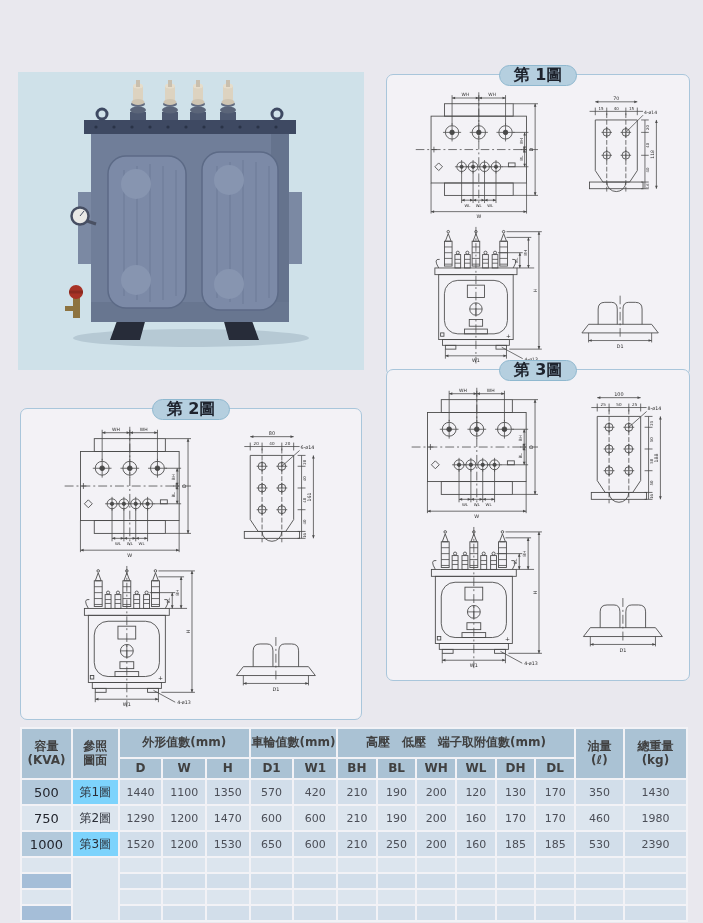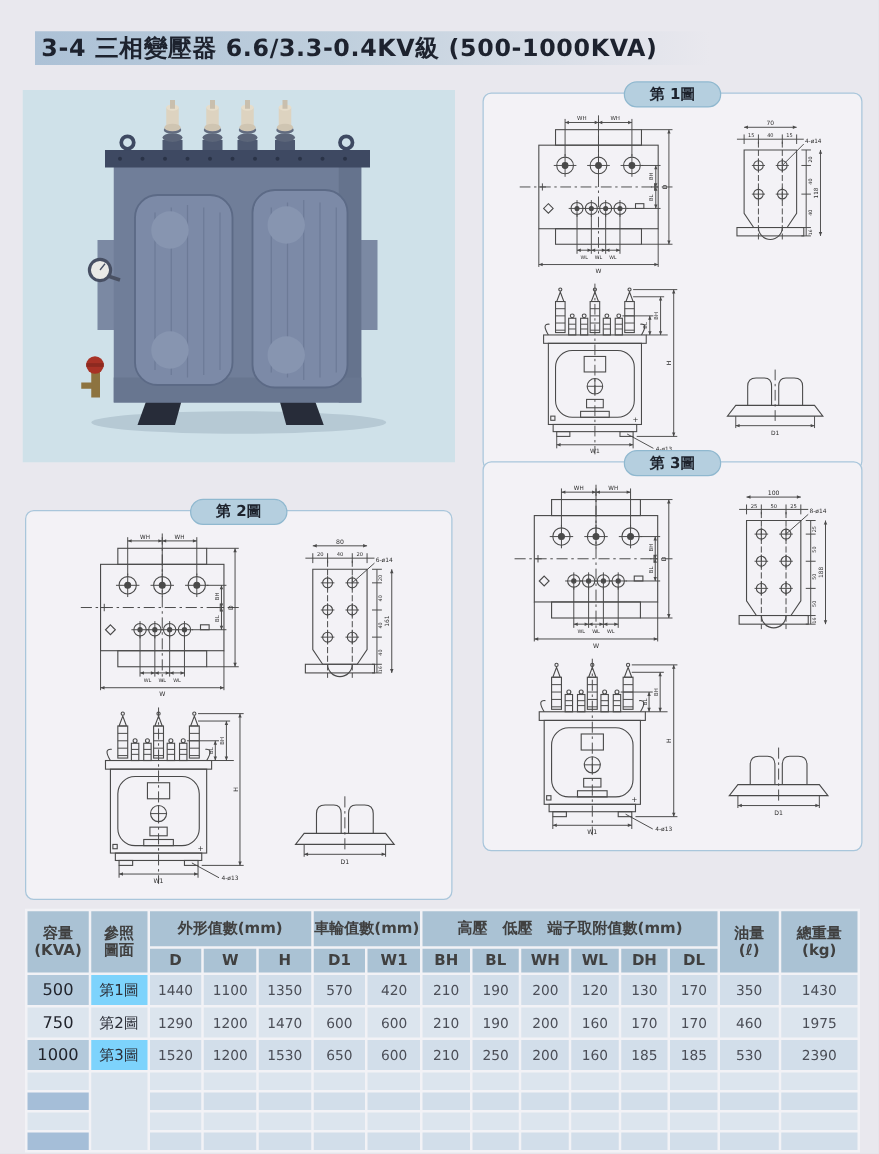--- a/index.html
+++ b/index.html
@@ -13,21 +13,21 @@
   }
   .photo-panel{position:absolute;left:18px;top:72px;width:346px;height:298px;}
   .photo-panel svg{display:block;width:100%;height:100%;}
   .diagram-panel{position:absolute;background:#f3f2f6;border:1px solid #a9c6db;border-radius:7px;}
   #p1{left:386px;top:74px;width:302px;height:300px;}
   #p2{left:20px;top:390px;width:340px;height:310px;margin-top:18px;}
   #p3{left:386px;top:369px;width:302px;height:310px;}
   .pill{
     position:absolute;top:-10px;left:50%;transform:translateX(-50%);
     width:76px;height:19px;background:#b5cfdf;border:1px solid #8fb8cf;border-radius:11px;
-    text-align:center;font-size:12px;line-height:18px;color:#1e232d;z-index:2;font-weight:bold;
+    text-align:center;font-size:16px;line-height:18px;color:#1e232d;z-index:2;font-weight:bold;
   }
   .diagram-svg{position:absolute;left:0;top:2px;width:100%;height:calc(100% - 4px);}
   .spec-table-wrap{position:absolute;left:20px;top:727px;width:668px;}
   table.spec{width:100%;border-collapse:separate;border-spacing:2px;background:#f2f2f6;table-layout:fixed;}
   table.spec th,table.spec td{text-align:center;vertical-align:middle;padding:0;overflow:hidden;}
   table.spec th{background:#aac2d4;font-size:12px;font-weight:bold;color:#404040;white-space:pre-line;line-height:1.12;}
   table.spec tr.hrow1 th{height:28px;}
   table.spec tr.hrow2 th{height:19px;font-size:12px;}
   table.spec td{background:#d2deea;font-size:11px;color:#4b4e57;height:24px;}
   table.spec tr.alt td{background:#dce5ee;}
@@ -35,23 +35,20 @@
   table.spec td.ref{background:#7dd3fc;font-size:12px;color:#2b2e37;}
   table.spec tr.empty td{height:14px;}
   table.spec td.cap-empty{background:#a5bed8;}
   table.spec td.ref-empty{background:#dde1e9;}
 </style>
 </head>
 <body>
 
 <div class="page">
 
-  <div class="title-bar">
-    <span>3-4 三相變壓器 6.6/3.3-0.4KV級 (500-1000KVA)</span>
-  </div>
 
   <div class="photo-panel">
     <svg viewBox="0 0 346 298" aria-hidden="true">
       <rect x="0" y="0" width="346" height="298" fill="#cfe1e9"></rect>
       <ellipse cx="173" cy="266" rx="118" ry="9" fill="#b6c9d4"></ellipse>
 
       <polygon points="100,246 128,246 122,268 92,268" fill="#272c39"></polygon>
       <polygon points="205,246 233,246 241,268 211,268" fill="#272c39"></polygon>
 
       <rect x="60" y="120" width="14" height="72" fill="#7b89a3"></rect>
@@ -946,21 +943,21 @@
             <td>1470</td>
             <td>600</td>
             <td>600</td>
             <td>210</td>
             <td>190</td>
             <td>200</td>
             <td>160</td>
             <td>170</td>
             <td>170</td>
             <td>460</td>
-            <td>1975</td>
+            <td>1980</td>
           </tr>
           <tr>
             <td class="cap">1000</td>
             <td class="ref">第3圖</td>
             <td>1520</td>
             <td>1200</td>
             <td>1530</td>
             <td>650</td>
             <td>600</td>
             <td>210</td>

